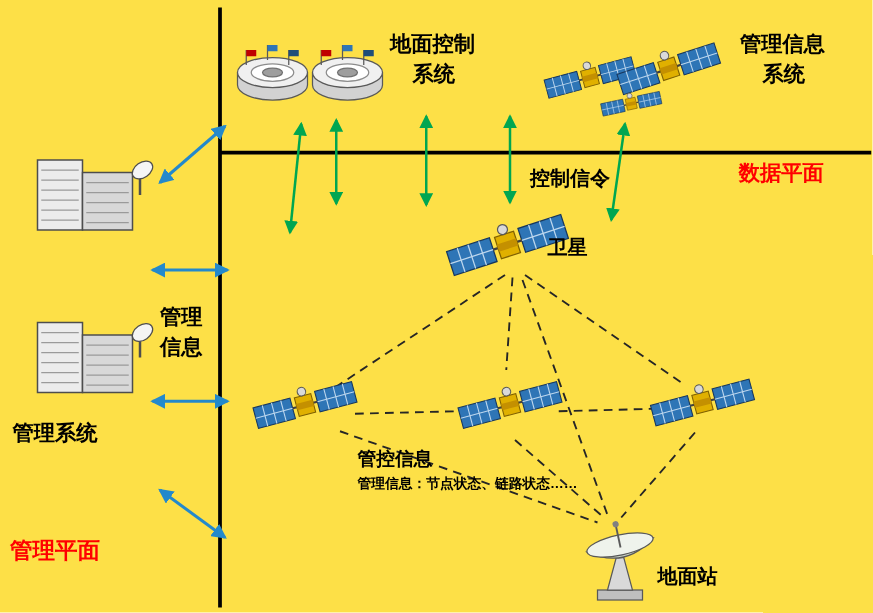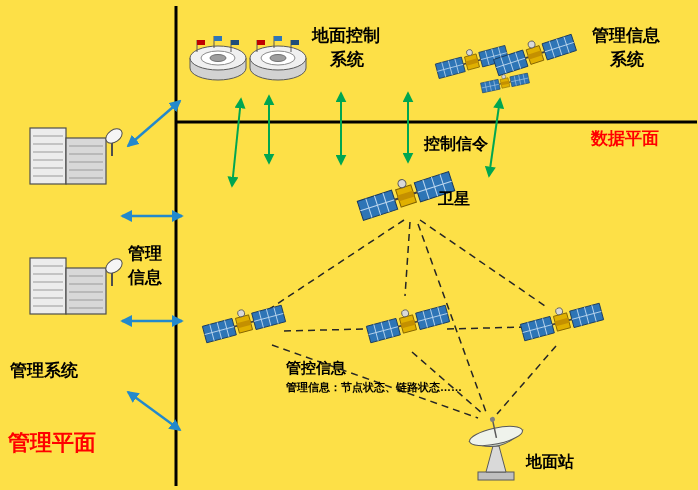--- a/index.html
+++ b/index.html
@@ -5,21 +5,21 @@
   html,body{margin:0;padding:0;background:#ffffff;}
   .stage{
     position:relative;width:698px;height:490px;background:#fde047;
     font-family:"Liberation Sans",sans-serif;overflow:hidden;
   }
   .stage>svg{position:absolute;left:0;top:0;}
   .lbl{position:absolute;white-space:nowrap;color:#000;line-height:1.2;}
   .big{font-size:17px;font-weight:600;}
   .mid{font-size:16px;font-weight:600;}
   .red{color:#FF0000;font-weight:700;font-size:17px;}
-  .redbig{color:#FF0000;font-weight:700;font-size:22px;}
+  .redbig{color:#FF0000;font-weight:700;font-size:18px;}
   .boldsm{font-size:15px;font-weight:700;}
   .tiny{font-size:11px;font-weight:700;}
 </style>
 </head>
 <body>
 
 <div class="stage">
 
   <svg width="698" height="490" viewBox="0 0 698 490">
     <defs>
@@ -151,20 +151,20 @@
   <div class="lbl big" style="left:610px;top:50px;">系统</div>
 
   <div class="lbl red" style="left:571px;top:129px;margin-left:20px;">数据平面</div>
 
   <div class="lbl mid" style="left:424px;top:134px;">控制信令</div>
   <div class="lbl mid" style="left:438px;top:189px;">卫星</div>
 
   <div class="lbl big" style="left:128px;top:244px;">管理</div>
   <div class="lbl big" style="left:128px;top:268px;">信息</div>
 
-  <div class="lbl big" style="left:10px;top:337px;margin-top:24px;">管理系统</div>
+  <div class="lbl big" style="left:10px;top:337px;">管理系统</div>
   <div class="lbl redbig" style="left:8px;top:430px;">管理平面</div>
 
   <div class="lbl boldsm" style="left:286px;top:359px;">管控信息</div>
   <div class="lbl tiny" style="left:286px;top:381px;">管理信息：节点状态、链路状态……</div>
 
   <div class="lbl mid" style="left:526px;top:452px;">地面站</div>
 </div>
 
 </body></html>

